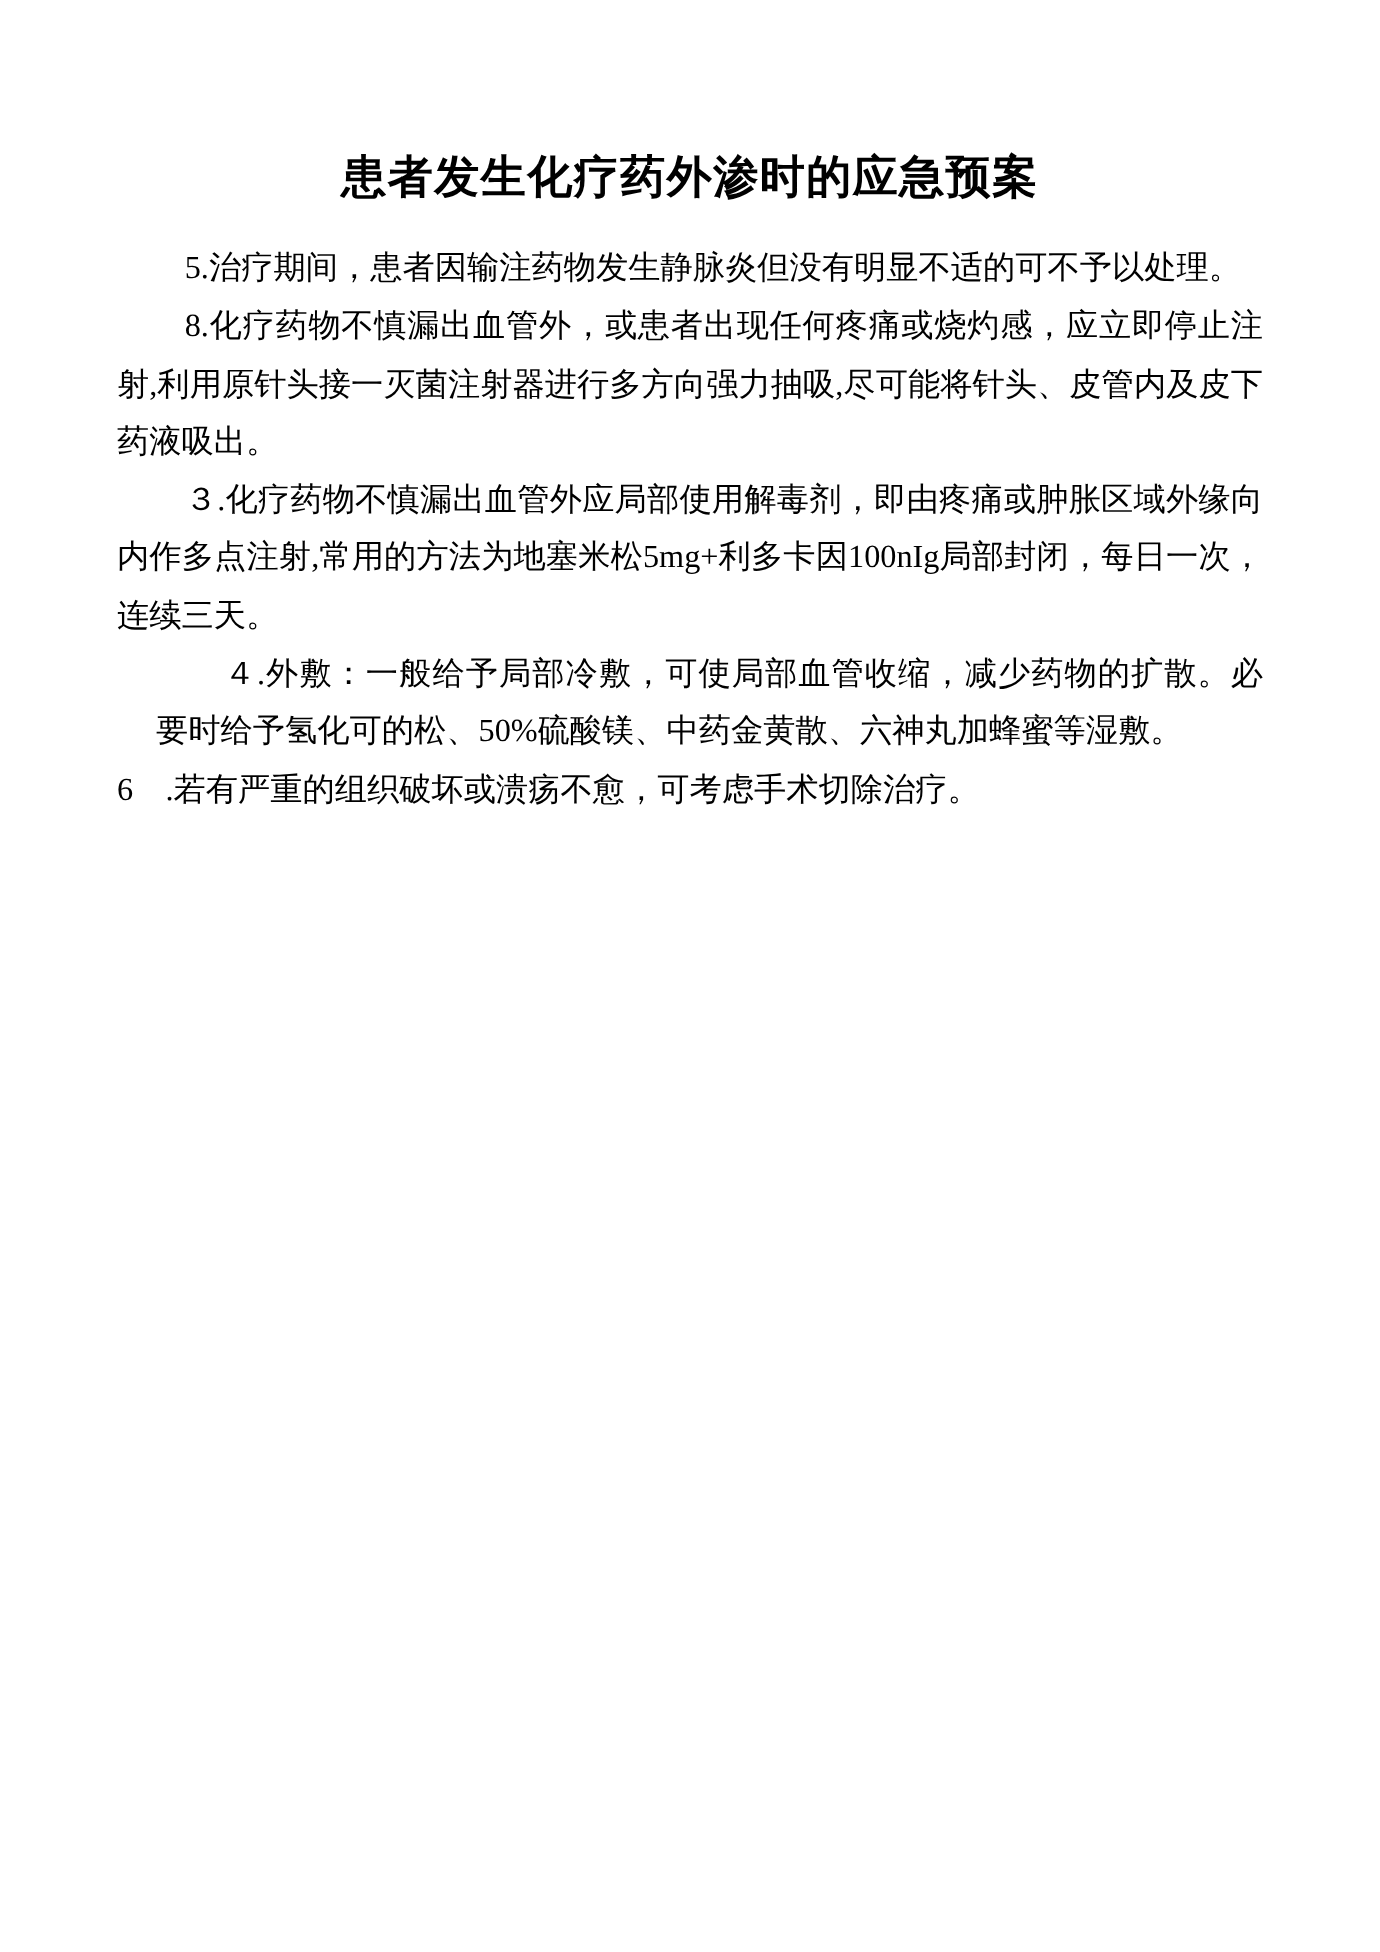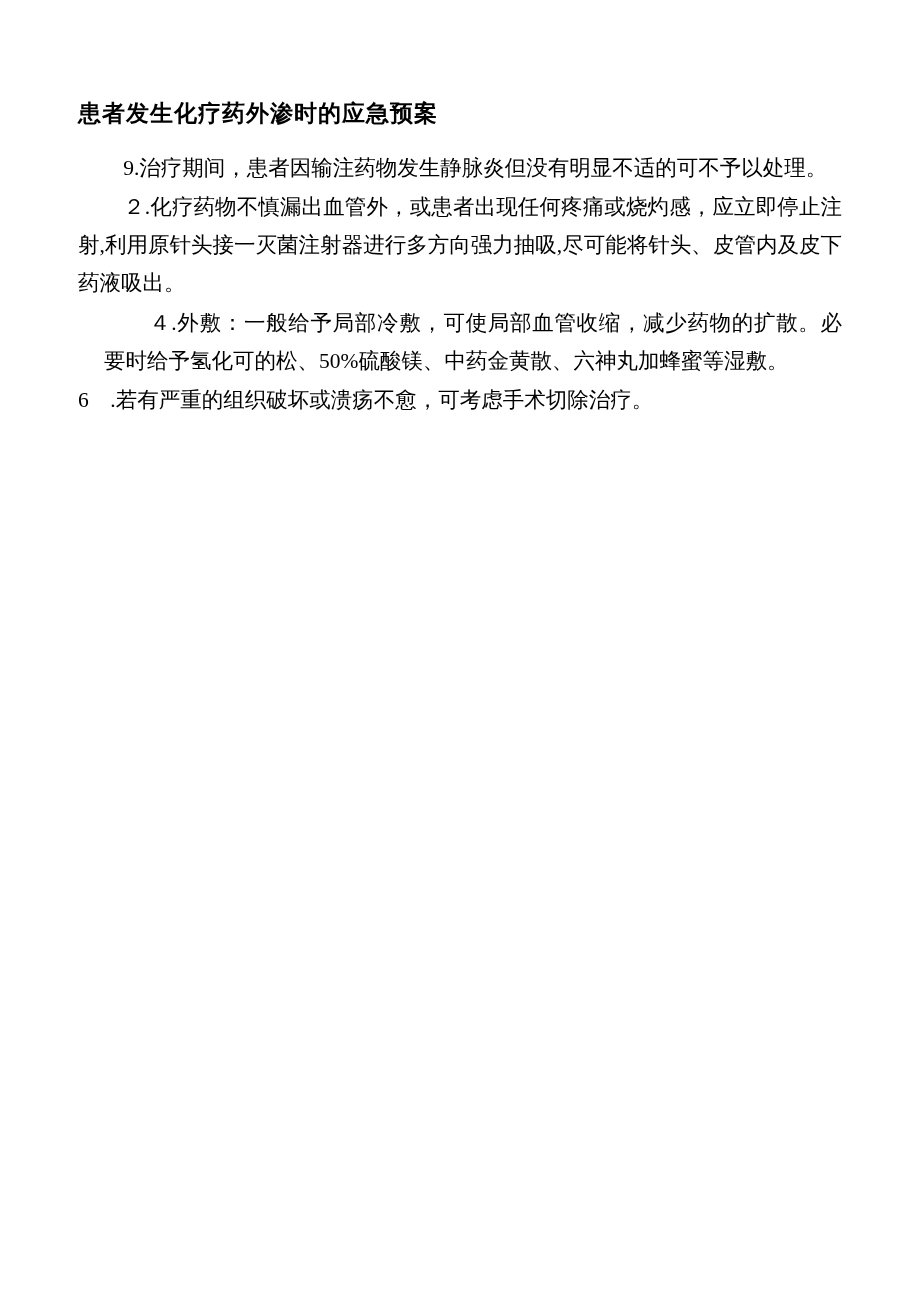--- a/index.html
+++ b/index.html
@@ -16,23 +16,23 @@
     overflow: hidden;
   }
   .page {
     box-sizing: border-box;
     width: 920px;
     height: 1301px;
     padding: 96px 78px 0 78px;
   }
   .doc-title {
     font-family: Liberation Sans, sans-serif;
-    font-size: 23px;
+    font-size: 30px;
     font-weight: 700;
-    text-align: left;
+    text-align: center;
     letter-spacing: 1px;
     margin: 0 0 18px 0;
     line-height: 1.5;
   }
   .body-block {
     font-size: 21.5px;
     line-height: 1.78;
     text-align: justify;
     text-justify: inter-ideograph;
   }
@@ -50,24 +50,25 @@
 </style>
 </head>
 <body>
 
 <div class="page">
 
   <h1 class="doc-title">患者发生化疗药外渗时的应急预案</h1>
 
   <div class="body-block">
 
-    <p class="para p1">9.治疗期间，患者因输注药物发生静脉炎但没有明显不适的可不予以处理。</p>
+    <p class="para p1">5.治疗期间，患者因输注药物发生静脉炎但没有明显不适的可不予以处理。</p>
 
-    <p class="para p2">２.化疗药物不慎漏出血管外，或患者出现任何疼痛或烧灼感，应立即停止注射,利用原针头接一灭菌注射器进行多方向强力抽吸,尽可能将针头、皮管内及皮下药液吸出。</p>
+    <p class="para p2">8.化疗药物不慎漏出血管外，或患者出现任何疼痛或烧灼感，应立即停止注射,利用原针头接一灭菌注射器进行多方向强力抽吸,尽可能将针头、皮管内及皮下药液吸出。</p>
 
+    <p class="para p3">３.化疗药物不慎漏出血管外应局部使用解毒剂，即由疼痛或肿胀区域外缘向内作多点注射,常用的方法为地塞米松5mg+利多卡因100nIg局部封闭，每日一次，连续三天。</p>
 
     <p class="para p4">４.外敷：一般给予局部冷敷，可使局部血管收缩，减少药物的扩散。必要时给予氢化可的松、50%硫酸镁、中药金黄散、六神丸加蜂蜜等湿敷。</p>
 
 
     <p class="para p6">6　.若有严重的组织破坏或溃疡不愈，可考虑手术切除治疗。</p>
 
   </div>
 
 </div>
 

